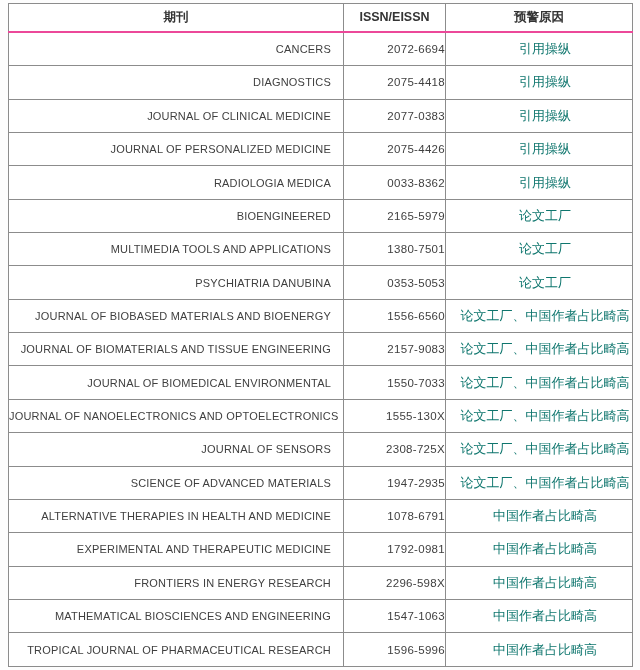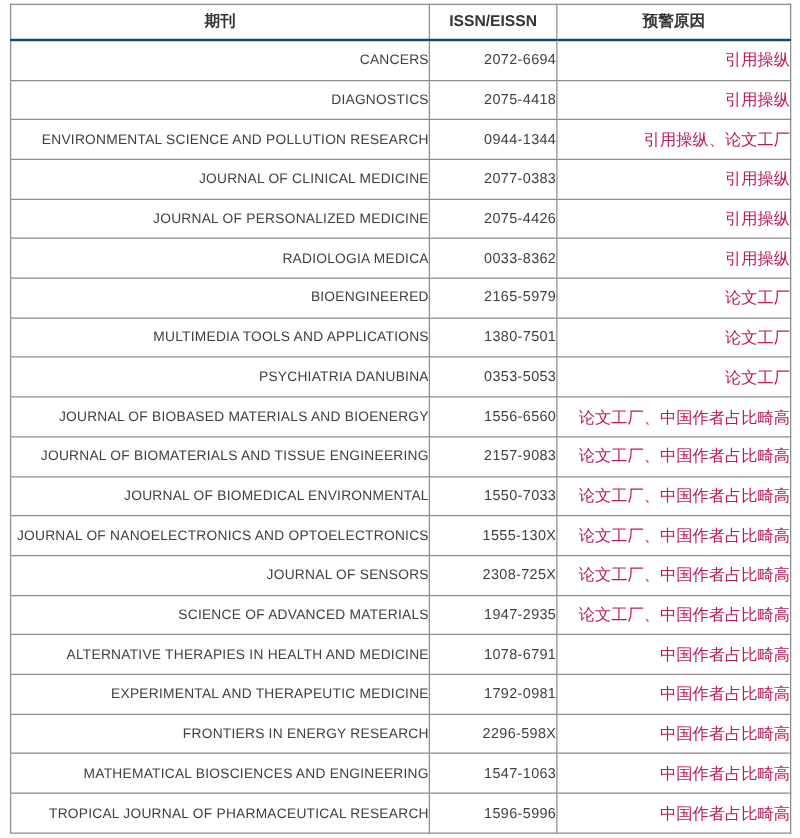--- a/index.html
+++ b/index.html
@@ -31,40 +31,40 @@
     white-space: nowrap;
     overflow: hidden;
     padding: 0;
   }
   thead tr { height: 28px; }
   thead th {
     font-size: 12.5px;
     font-weight: bold;
     color: #343434;
     text-align: center;
-    border-bottom: 2px solid #0c4a6e;
+    border-bottom: 2px solid #ec4899;
   }
   td.journal-cell {
     text-align: right;
-    padding-right: 0;
+    padding-right: 12px;
     font-size: 11px;
     letter-spacing: 0.2px;
     color: #3f3f3f;
   }
   td.issn-cell {
     text-align: right;
     font-size: 11.5px;
     letter-spacing: 0.3px;
     color: #3f3f3f;
   }
   td.reason-cell {
-    text-align: right;
+    text-align: center;
     padding-left: 12px;
     font-size: 13px;
-    color: #be185d;
+    color: #0f766e;
   }
 </style>
 </head>
 <body>
 
 <div class="page">
   <table class="warning-table">
     <colgroup>
       <col class="c-journal">
       <col class="c-issn">
@@ -80,25 +80,20 @@
     <tbody id="table-body">
         <tr>
           <td class="journal-cell">CANCERS</td>
           <td class="issn-cell">2072-6694</td>
           <td class="reason-cell">引用操纵</td>
         </tr>
         <tr>
           <td class="journal-cell">DIAGNOSTICS</td>
           <td class="issn-cell">2075-4418</td>
           <td class="reason-cell">引用操纵</td>
-        </tr>
-        <tr>
-          <td class="journal-cell">ENVIRONMENTAL SCIENCE AND POLLUTION RESEARCH</td>
-          <td class="issn-cell">0944-1344</td>
-          <td class="reason-cell">引用操纵、论文工厂</td>
         </tr>
         <tr>
           <td class="journal-cell">JOURNAL OF CLINICAL MEDICINE</td>
           <td class="issn-cell">2077-0383</td>
           <td class="reason-cell">引用操纵</td>
         </tr>
         <tr>
           <td class="journal-cell">JOURNAL OF PERSONALIZED MEDICINE</td>
           <td class="issn-cell">2075-4426</td>
           <td class="reason-cell">引用操纵</td>

